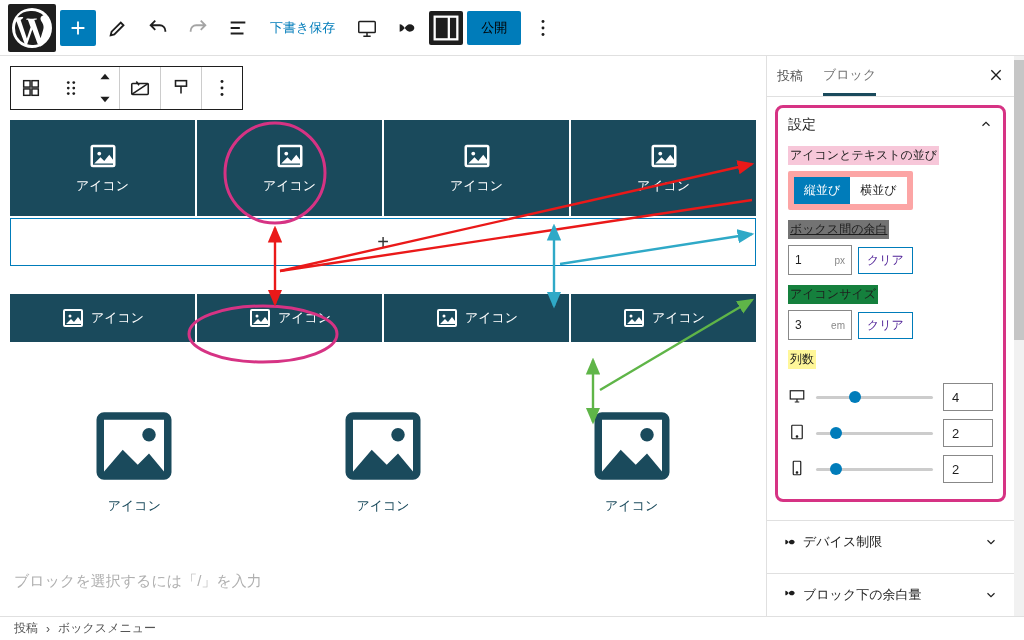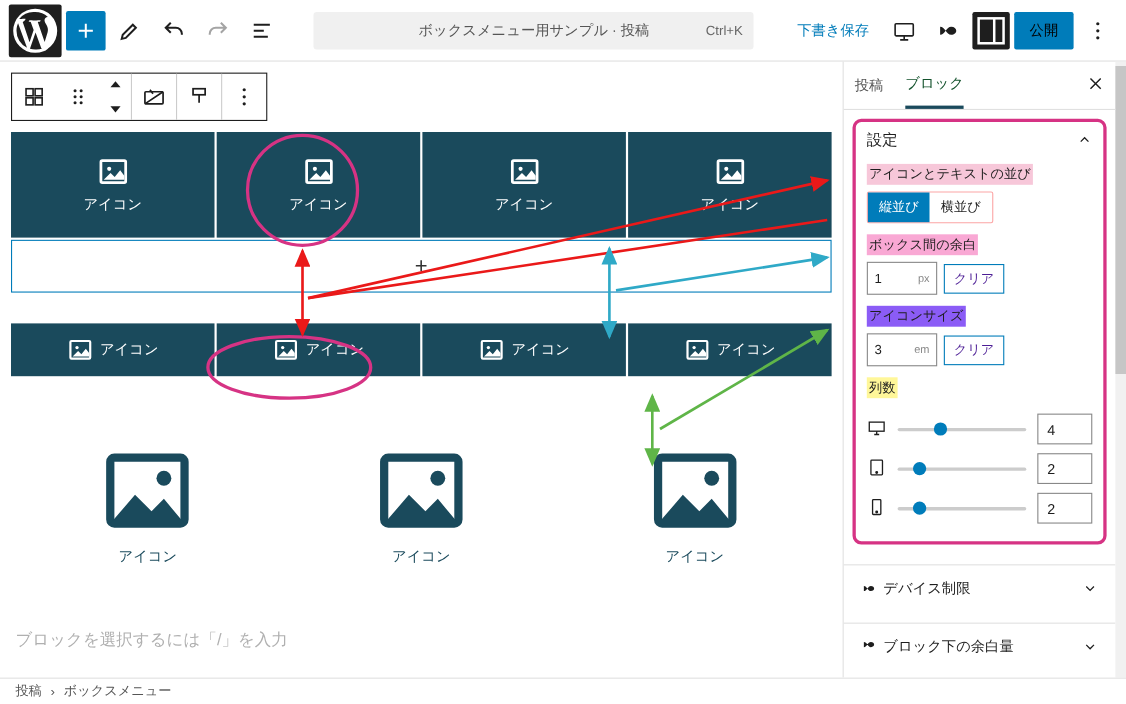--- a/index.html
+++ b/index.html
@@ -40,32 +40,32 @@
 
 .boxmenu.large { padding-top: 36px; gap: 80px; padding-left: 40px; padding-right: 40px;}
 .box-cell.large { background: transparent; color: #1a4a5c; height: 140px; }
 .box-cell.large svg { width: 90px; height: 90px; stroke-width: 0; }
 
 .ghost-text { color: #b0b0b0; margin-top: 44px; font-size: 15px; padding-left: 4px; }
 
 
 .tabs { display: flex; height: 44px; border-bottom: 1px solid #e0e0e0; align-items: center; padding: 0 10px; gap: 20px; }
 .tab { height: 100%; display: flex; align-items: center; color: #555; cursor: pointer; }
-.tab.active { border-bottom: 3px solid #1a4a5c; color: #14532d; font-weight: 500; }
+.tab.active { border-bottom: 3px solid #1a4a5c; color: #737373; font-weight: 500; }
 .tab-close { position: absolute; right: 10px; }
 
 .panel-box { margin: 8px; border: 3px solid #d63384; border-radius: 8px; padding: 8px 10px; }
 .panel-title { display: flex; justify-content: space-between; align-items: center; margin-bottom: 12px; font-size: 14px; }
 .label-hl { display: inline-block; padding: 1px 2px; font-size: 12px; margin-bottom: 6px; }
 .label-pink { background: #f7c7d9; font-family: Liberation Serif, serif; }
-.label-blue { background: #f9a8d4; }
-.label-green { background: #8b5cf6; }
+.label-blue { background: #737373; text-decoration: underline; }
+.label-green { background: #15803d; }
 .label-yellow { background: #fff799; }
 
-.segment { display: flex; border: 1px solid #fca5a5; border-radius: 2px; width: fit-content; margin-bottom: 10px; }
+.segment { display: flex; border: 6px solid #fca5a5; border-radius: 2px; width: fit-content; margin-bottom: 10px; }
 .segment div { padding: 5px 10px; font-size: 12px; }
 .segment div.active { background: #007cba; color: #fff; }
 
 .field-row { display: flex; gap: 6px; align-items: center; margin-bottom: 10px; }
 .txtfield { width: 64px; height: 30px; border: 1px solid #888; display: flex; align-items: center; padding: 0 6px; justify-content: space-between; font-size: 12px; }
 .unit { color: #888; font-size: 10px; }
 .clear-btn { border: 1px solid #007cba; color: #4c1d95; padding: 4px 8px; font-size: 12px; cursor: pointer; }
 
 .slider-row { display: flex; align-items: center; gap: 10px; margin: 8px 0; }
 .slider-icon { width: 18px; }
@@ -111,26 +111,20 @@
   </div>
   <div class="sq-btn" style="opacity:.4">
     <svg viewBox="0 0 24 24" stroke="currentColor" fill="none" stroke-width="2">
         <path d="M15 14l5-5-5-5M20 9H10a6 6 0 00-6 6v1"></path>
       </svg>
   </div>
   <div class="sq-btn">
     <svg viewBox="0 0 24 24" stroke="currentColor" fill="none" stroke-width="2">
         <path d="M4 6h16M4 12h10M4 18h14"></path>
       </svg>
-  </div>
-  <div class="titlebar">
-    <div class="title-inner">
-      <span>ボックスメニュー用サンプル · 投稿</span>
-      <span class="kbd">Ctrl+K</span>
-    </div>
   </div>
   <span class="save-draft">下書き保存</span>
   <div class="sq-btn">
     <svg viewBox="0 0 24 24" stroke="currentColor" fill="none" stroke-width="1.6">
         <rect x="3" y="5" width="18" height="12" rx="1"></rect>
         <path d="M8 21h8M12 17v4"></path>
       </svg>
   </div>
   <div class="sq-btn">
     <svg viewBox="0 0 24 24" fill="#1e1e1e">

